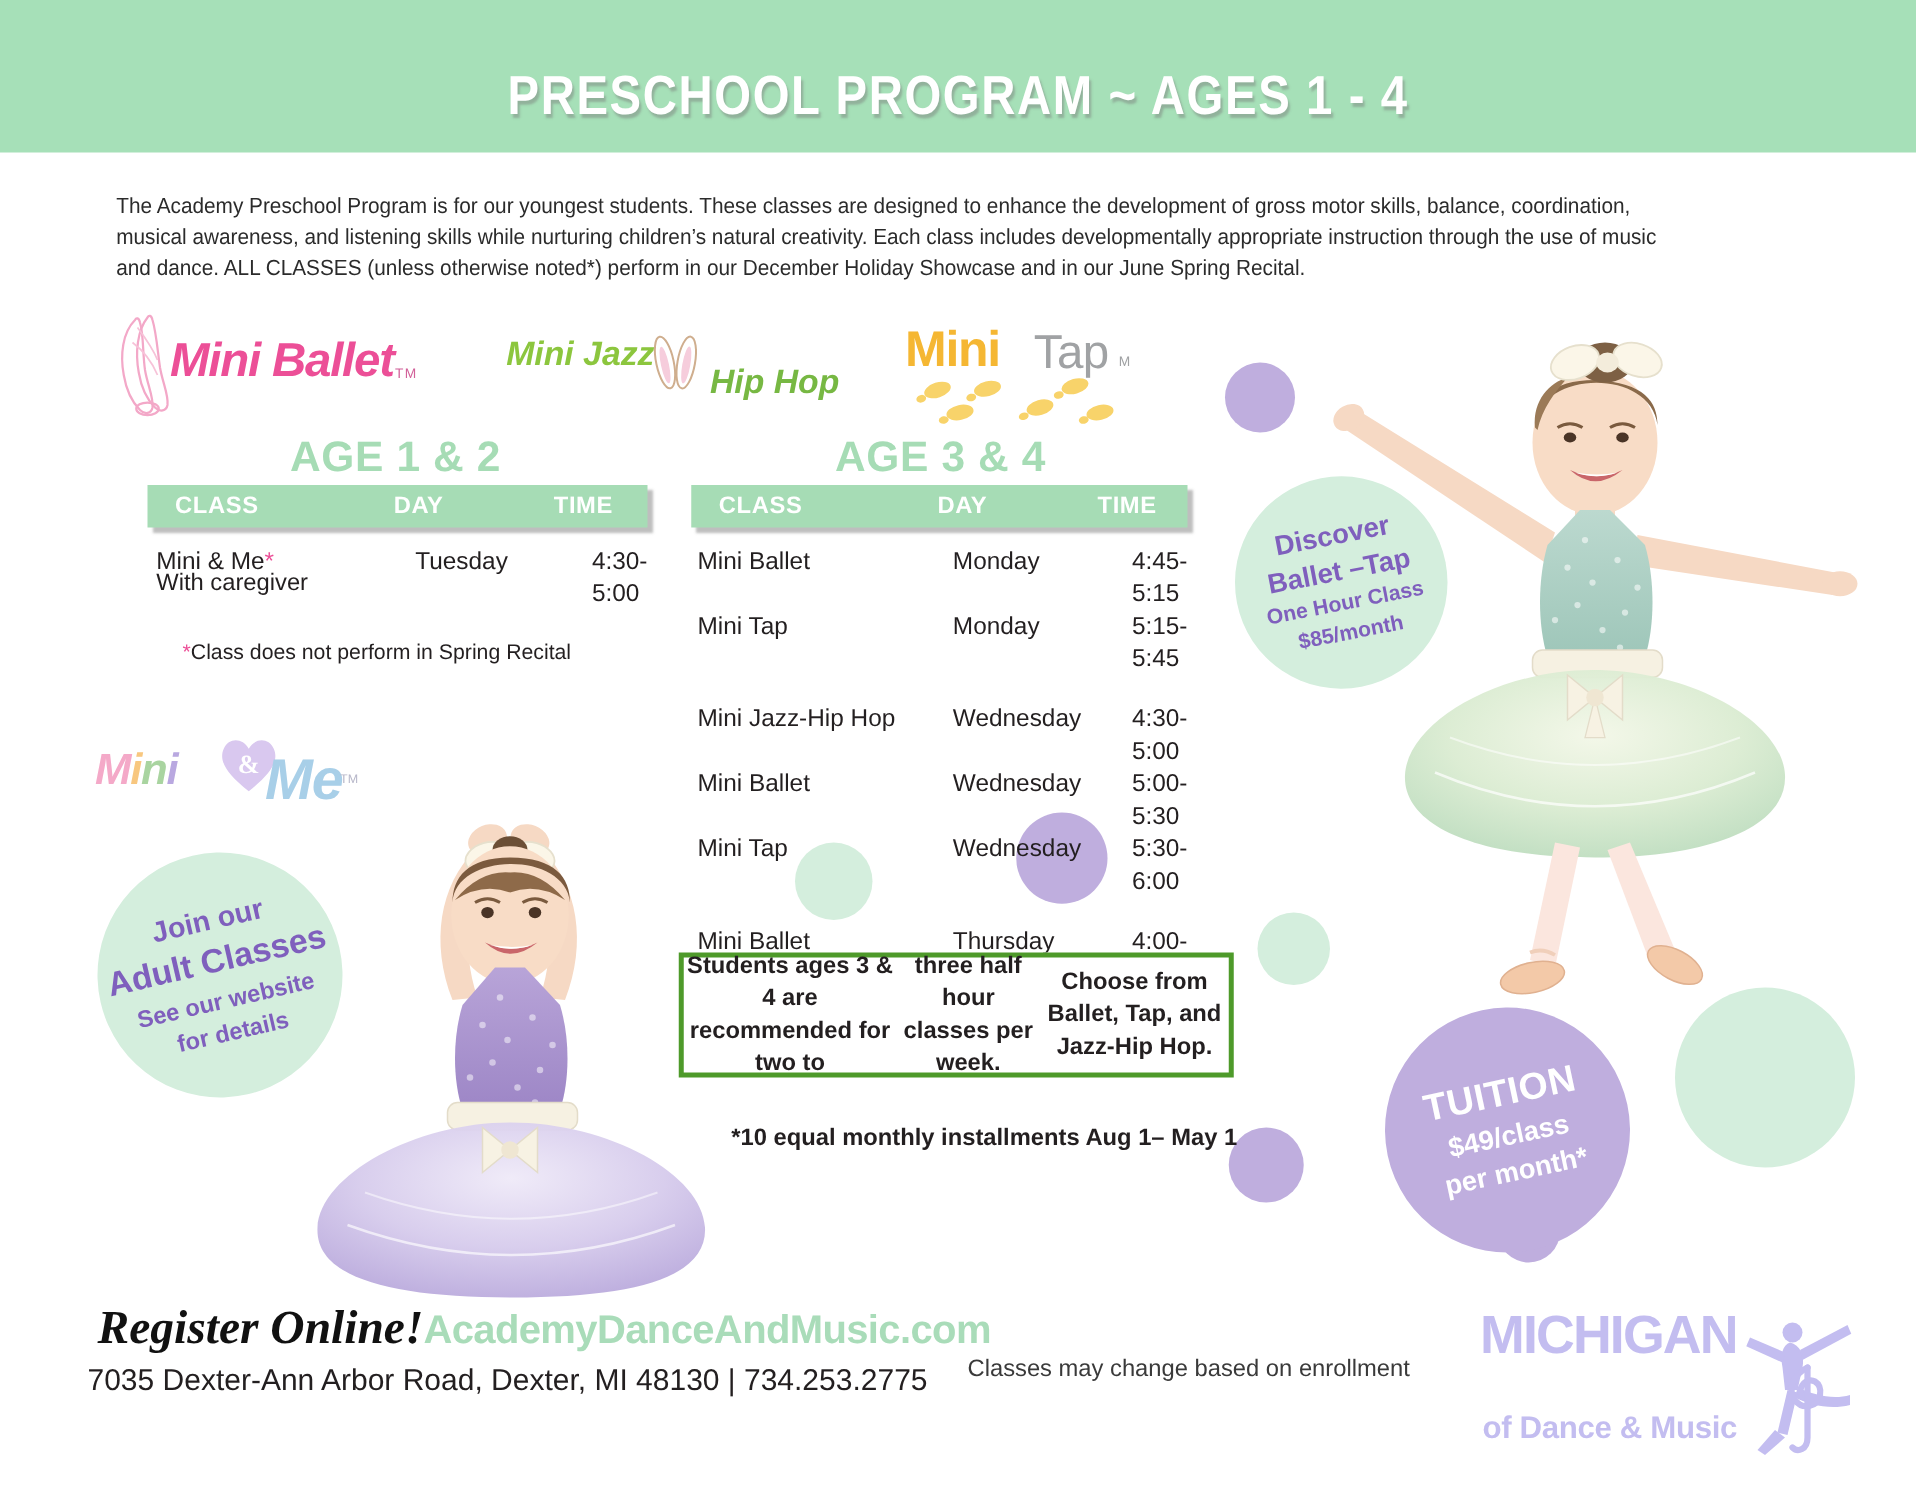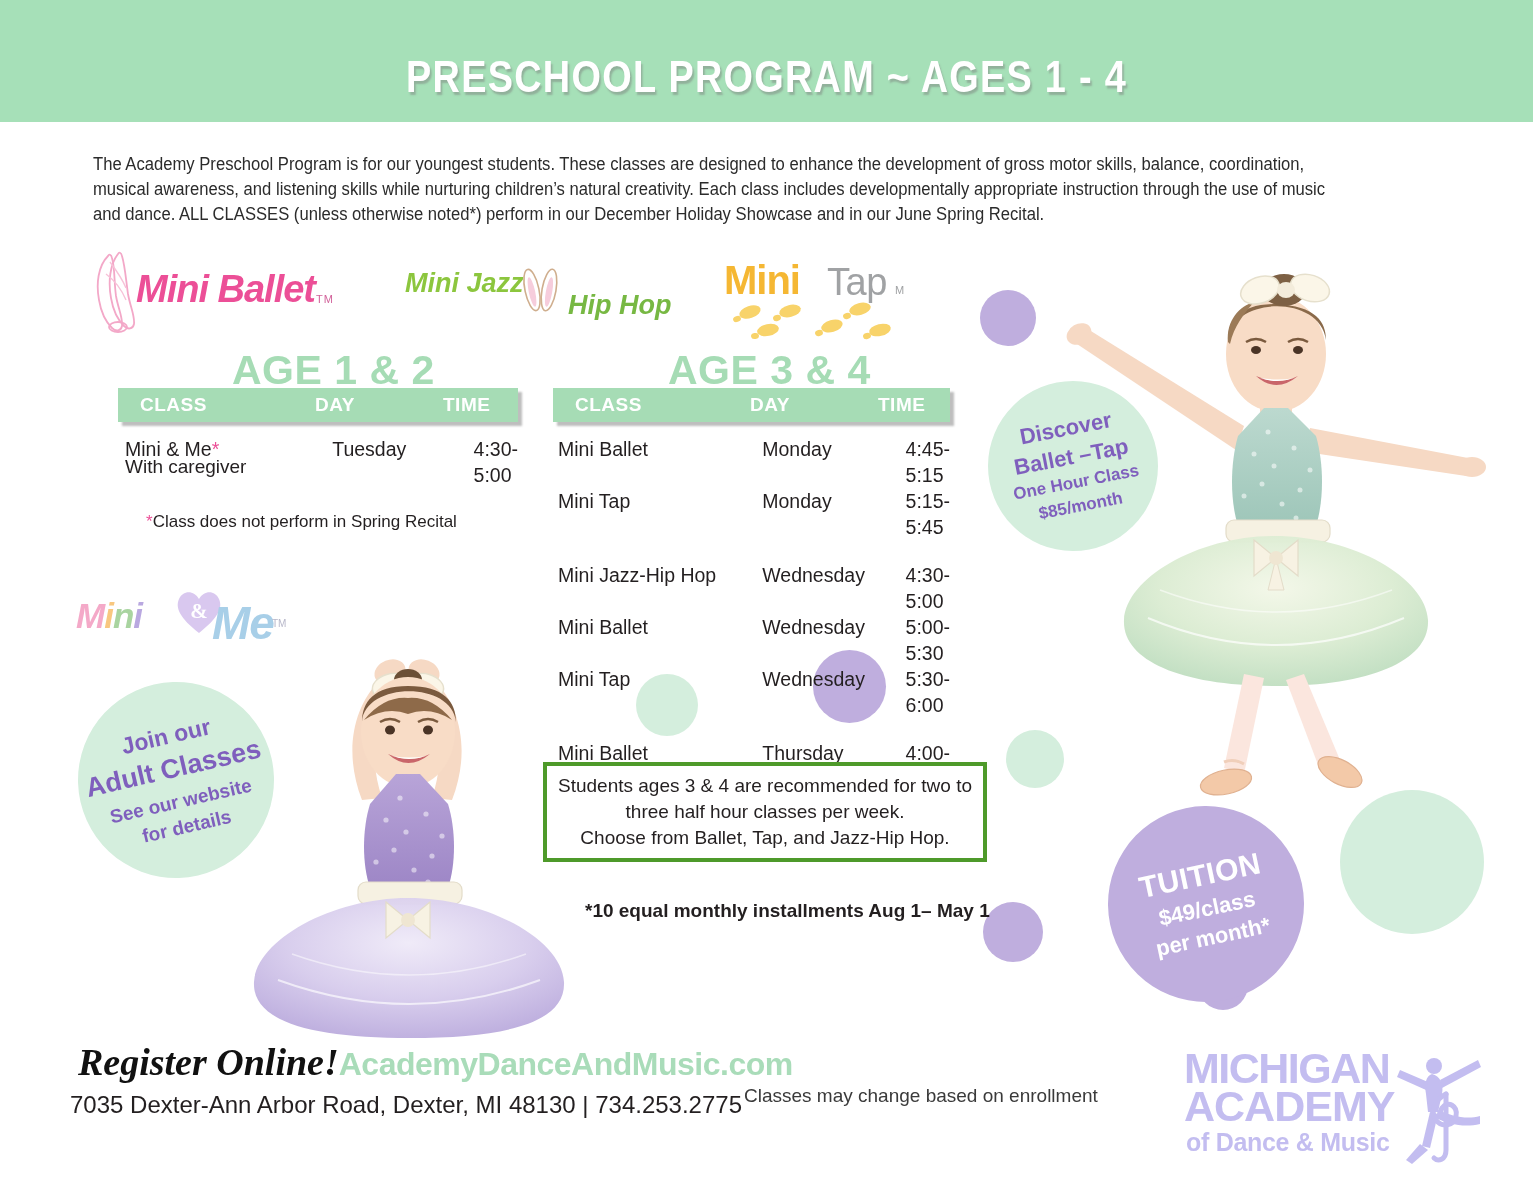--- a/index.html
+++ b/index.html
@@ -118,21 +118,21 @@
   }
   .mt-tm {
     position: absolute; left: 171px; top: 26px;
     font-size: 11px; color: #a0a2a4;
   }
   .footprints { position: absolute; left: 4px; top: 44px; }
 
   
   .age-heading {
     position: absolute;
-    font-size: 41px;
+    font-size: 34px;
     font-weight: bold;
     color: #a6dcb5;
     letter-spacing: 0.5px;
     white-space: nowrap;
   }
   .age-1-2 { left: 232px; top: 347px; }
   .age-3-4 { left: 668px; top: 347px; }
 
   
   .table-block { position: absolute; }
@@ -254,23 +254,24 @@
   .mm-tm { position: absolute; left: 196px; top: 32px; font-size: 10px; color: #b7b7c9; }
   .mm-heart { position: absolute; left: 96px; top: -2px; }
 
   
   .rec-box {
     position: absolute;
     left: 543px; top: 762px;
     width: 436px; height: 92px;
     border: 4px solid #4e9a2a;
     background: #ffffff;
-    display: flex; flex-direction: column;
+    display: flex; flex-direction: row;
     align-items: center; justify-content: center;
     text-align: center;
+    font-weight: bold;
   }
   .rec-box div { font-size: 19px; line-height: 26px; color: #231f20; }
 
   .installments {
     position: absolute;
     left: 585px; top: 900px;
     font-size: 19px;
     color: #231f20;
     white-space: nowrap;
     font-weight: bold;
@@ -293,21 +294,21 @@
   }
   .address {
     position: absolute;
     left: 70px; top: 1091px;
     font-size: 24px;
     color: #231f20;
     white-space: nowrap;
   }
   .enroll-note {
     position: absolute;
-    left: 744px; top: 1085px;
+    left: 774px; top: 1085px;
     font-size: 19px;
     color: #3a3a3a;
     white-space: nowrap;
   }
 
   
   .academy-logo { position: absolute; left: 1184px; top: 1029px; width: 300px; height: 118px; margin-top: 19px; }
   .al-michigan {
     position: absolute; left: 0; top: 0;
     font-size: 43px; font-weight: bold; color: #c3bdf0;
@@ -633,21 +634,20 @@
 </div>
 
 <div class="register-line">
   <span class="reg-script">Register Online!</span><span class="reg-url">AcademyDanceAndMusic.com</span>
 </div>
 <div class="address">7035 Dexter-Ann Arbor Road, Dexter, MI 48130 |  734.253.2775</div>
 <div class="enroll-note">Classes may change based on enrollment</div>
 
 <div class="academy-logo">
   <div class="al-michigan">MICHIGAN</div>
-  <div class="al-academy">ACADEMY</div>
   <div class="al-sub">of Dance &amp; Music</div>
   <svg class="al-dancer" width="102" height="118" viewBox="0 0 102 118">
     <g fill="#c3bdf0">
       <circle cx="52" cy="16" r="8"></circle>
       <path d="M50 24 C58 26 62 34 60 44 L56 62 L46 62 L44 44 C42 34 44 26 50 24 Z"></path>
       <path d="M58 30 L96 10 L99 17 L60 38 Z"></path>
       <path d="M46 32 L18 20 L15 27 L44 40 Z"></path>
       <path d="M56 60 C70 66 84 70 98 66 L98 74 C82 78 66 74 54 68 Z"></path>
       <path d="M48 62 L40 96 L48 98 L56 64 Z"></path>
       <path d="M38 94 L24 110 L30 114 L46 100 Z"></path>

